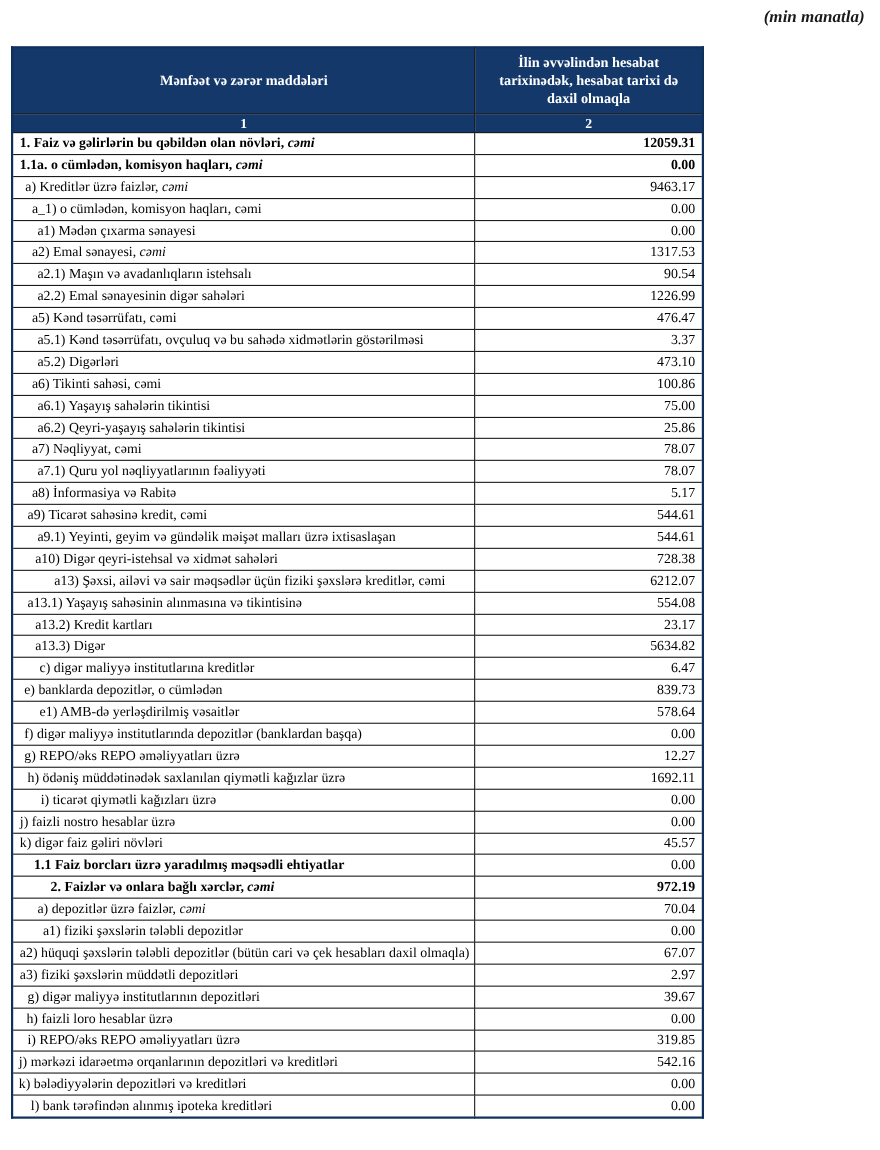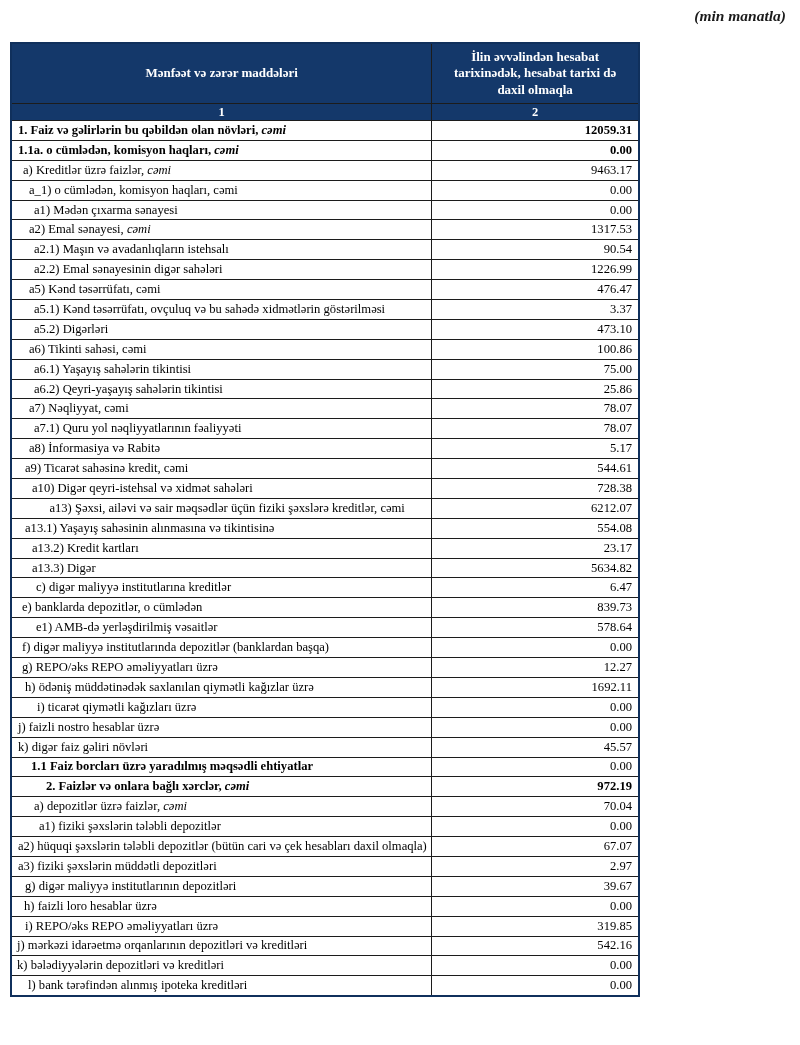--- a/index.html
+++ b/index.html
@@ -155,20 +155,24 @@
       </tr>
       <tr>
         <td class="label" style="padding-left: 17px;">a8)  İnformasiya və Rabitə</td>
         <td class="value">5.17</td>
       </tr>
       <tr>
         <td class="label" style="padding-left: 13px;">a9) Ticarət sahəsinə kredit, cəmi</td>
         <td class="value">544.61</td>
       </tr>
       <tr>
+        <td class="label" style="padding-left: 22px;">a9.1) Yeyinti, geyim və gündəlik məişət malları üzrə ixtisaslaşan</td>
+        <td class="value">544.61</td>
+      </tr>
+      <tr>
         <td class="label" style="padding-left: 20px;">a10) Digər qeyri-istehsal və xidmət sahələri</td>
         <td class="value">728.38</td>
       </tr>
       <tr>
         <td class="label" style="padding-left: 13px; text-align: center;">a13) Şəxsi, ailəvi və sair məqsədlər üçün fiziki şəxslərə kreditlər, cəmi</td>
         <td class="value">6212.07</td>
       </tr>
       <tr>
         <td class="label" style="padding-left: 13px;">a13.1) Yaşayış sahəsinin alınmasına və tikintisinə</td>
         <td class="value">554.08</td>

